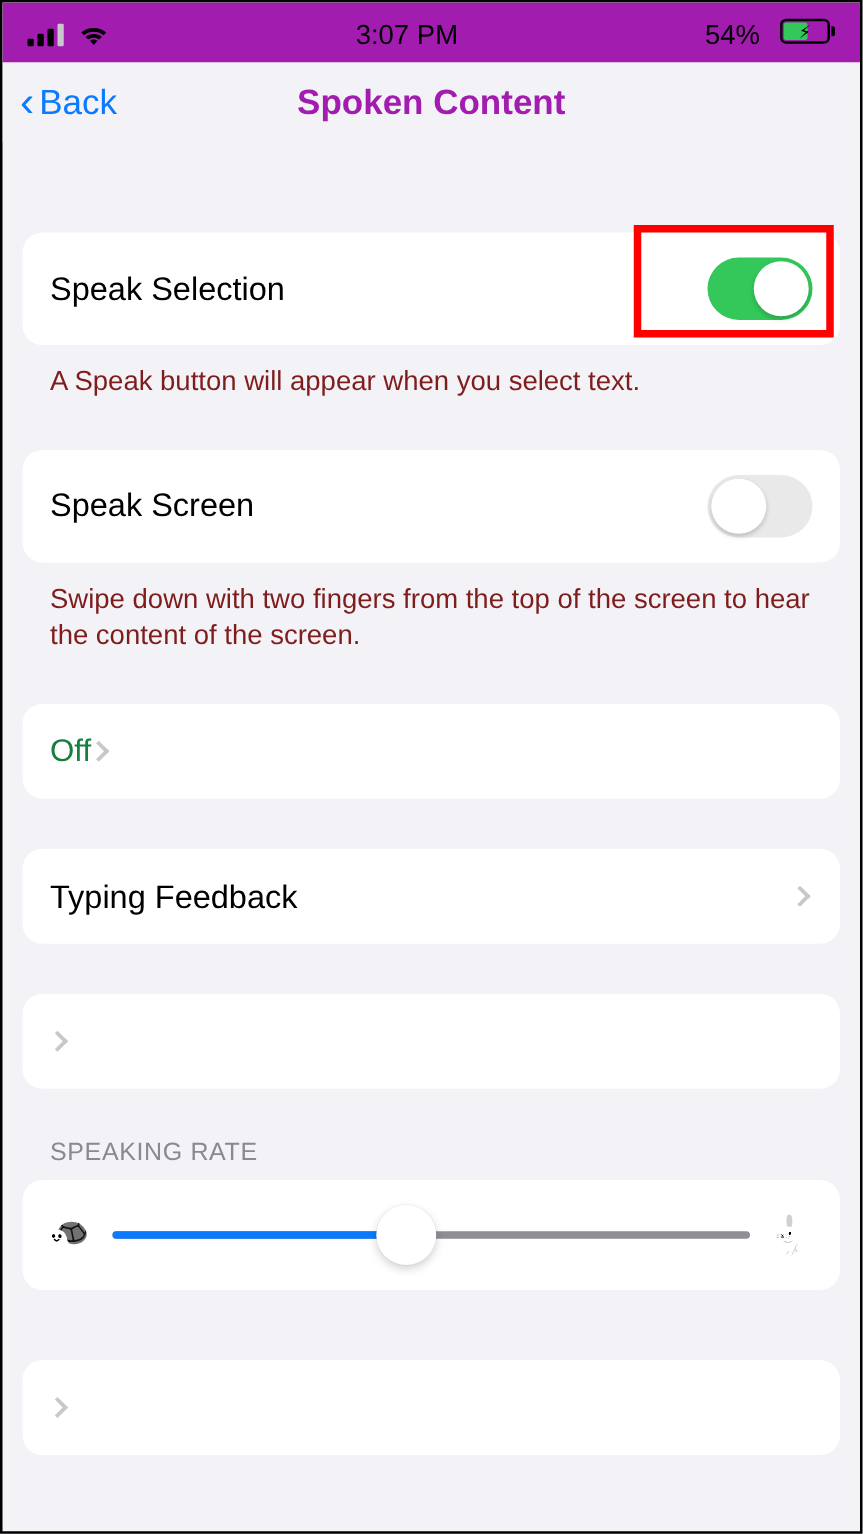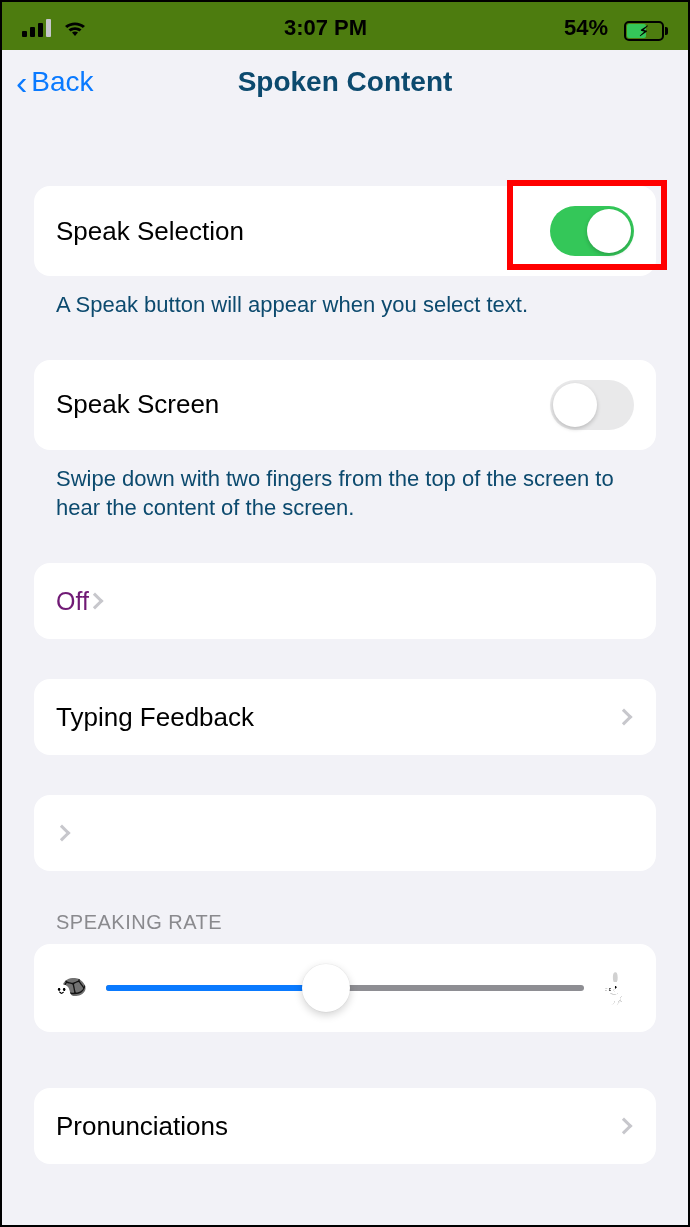--- a/index.html
+++ b/index.html
@@ -13,25 +13,25 @@
   }
 
   
   .status-bar {
     display: flex;
     align-items: center;
     justify-content: space-between;
     padding: 10px 20px 6px 20px;
     height: 48px;
     font-size: 22px;
-    font-weight: 700;
+    font-weight: 400;
     color: #000;
-    background: #4d7c0f;
-  }
-  .status-left, .status-right { display: flex; align-items: flex-end; gap: 12px; }
+    background: #a21caf;
+  }
+  .status-left, .status-right { display: flex; align-items: flex-start; gap: 12px; }
   .status-center { flex: 1; text-align: center; }
 
   
   .nav-bar {
     display: flex;
     align-items: center;
     height: 64px;
     position: relative;
     background: #f2f2f7;
     padding: 0 14px;
@@ -49,52 +49,52 @@
     font-weight: 500;
     line-height: 1;
     margin-right: 2px;
   }
   .nav-title {
     position: absolute;
     left: 0; right: 0;
     text-align: center;
     font-size: 28px;
     font-weight: 700;
-    color: #0c4a6e;
+    color: #a21caf;
     pointer-events: none;
   }
 
   
   .content {
-    padding: 0 32px;
+    padding: 0 16px;
   }
   .spacer-lg { height: 72px; }
   .spacer-md { height: 40px; }
 
   .cell {
     background: #fff;
     border-radius: 16px;
     padding: 20px 22px;
     display: flex;
     align-items: center;
     min-height: 76px;
   }
   .cell-label {
     flex: 1;
     font-size: 26px;
     color: #000;
     font-weight: 400;
   }
   .cell-value {
     font-size: 25px;
-    color: #701a75;
+    color: #15803d;
     margin-right: 0;
   }
   .footer-text {
-    color: #0c4a6e;
+    color: #7f1d1d;
     font-size: 22px;
     padding: 14px 22px 0 22px;
     line-height: 1.35;
   }
   .section-header {
     color: #8a8a8e;
     font-size: 20px;
     letter-spacing: 0.5px;
     padding: 0 22px 10px 22px;
   }
@@ -328,17 +328,16 @@
         <div class="slider-fill" id="slider-fill" style="width: 46%;"></div>
       </div>
       <div class="slider-thumb" id="slider-thumb" style="left: 46%;"></div>
     </div>
     <span class="icon-emoji">🐇</span>
   </div>
 
   <div style="height:56px;"></div>
 
   <div class="cell">
-    <div class="cell-label">Pronunciations</div>
     <div class="chevron-right"></div>
   </div>
 
 </div>
 
 </body></html>

